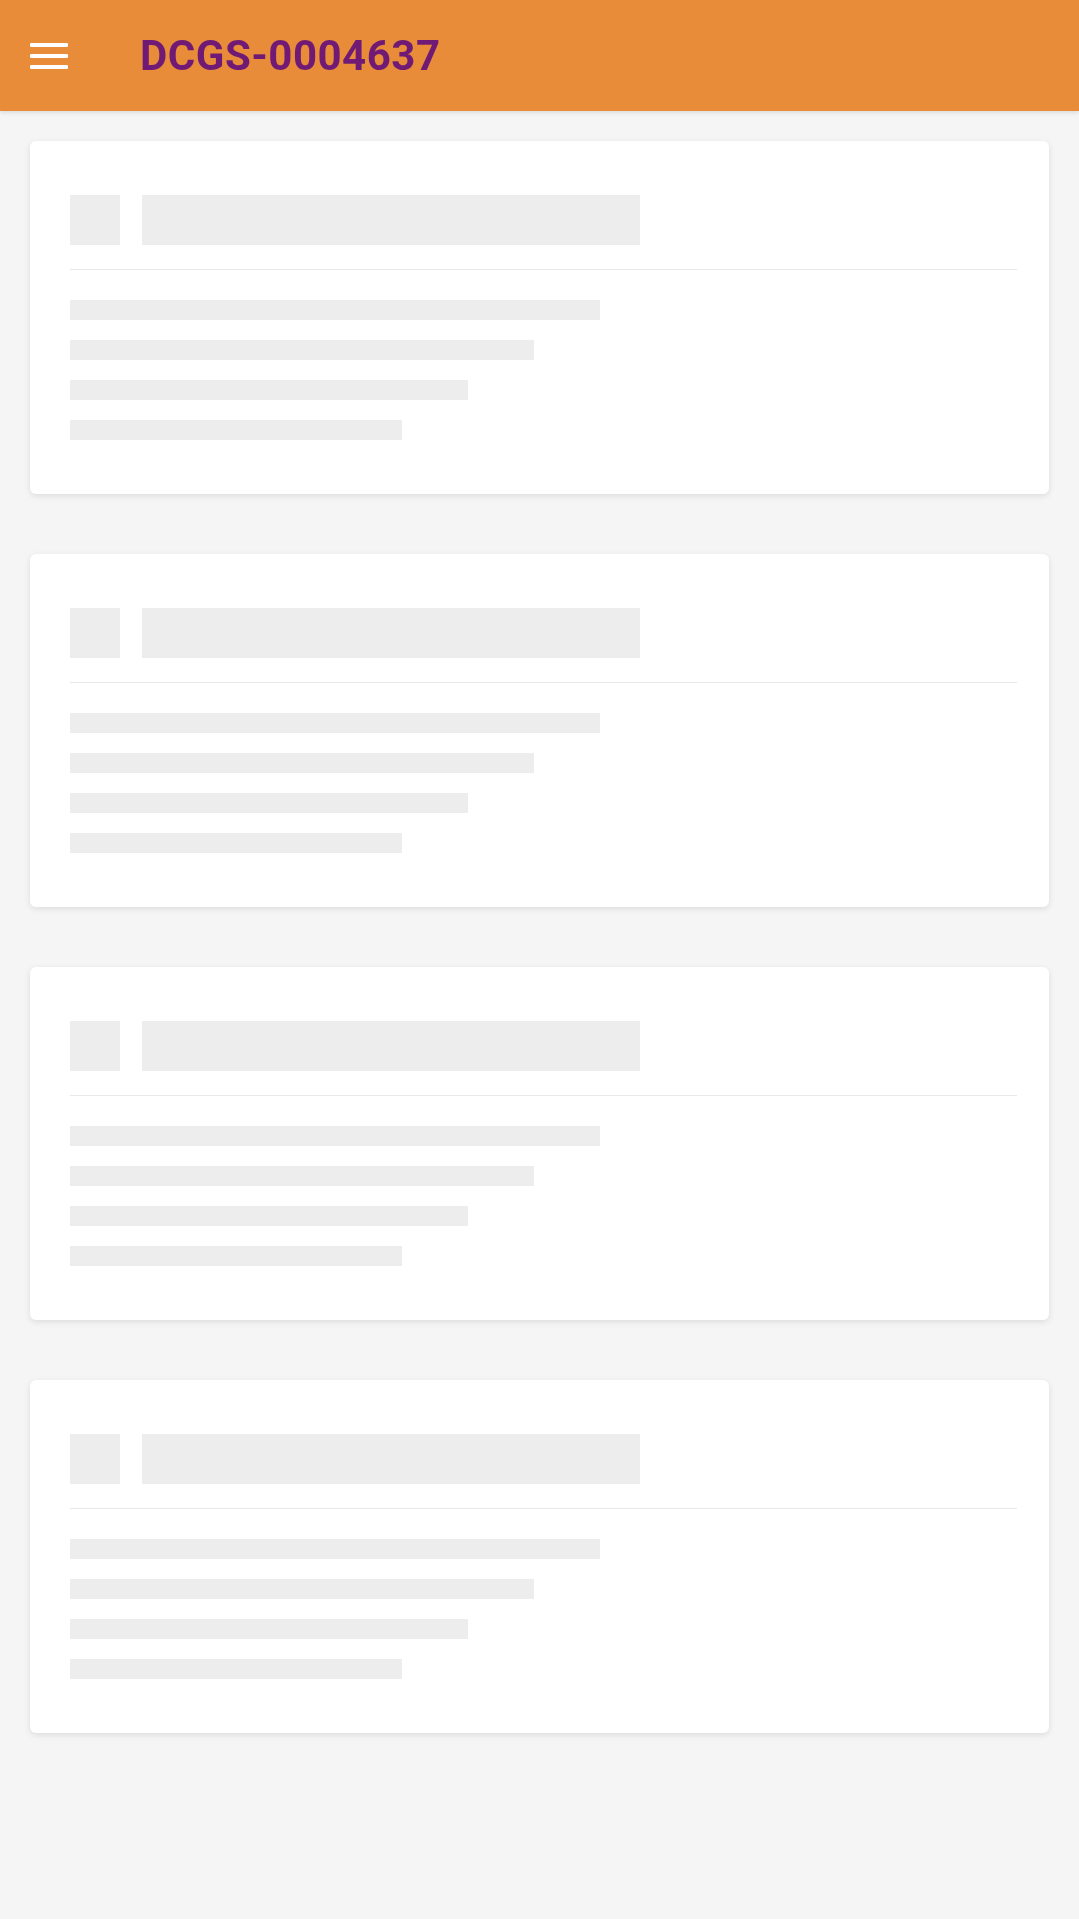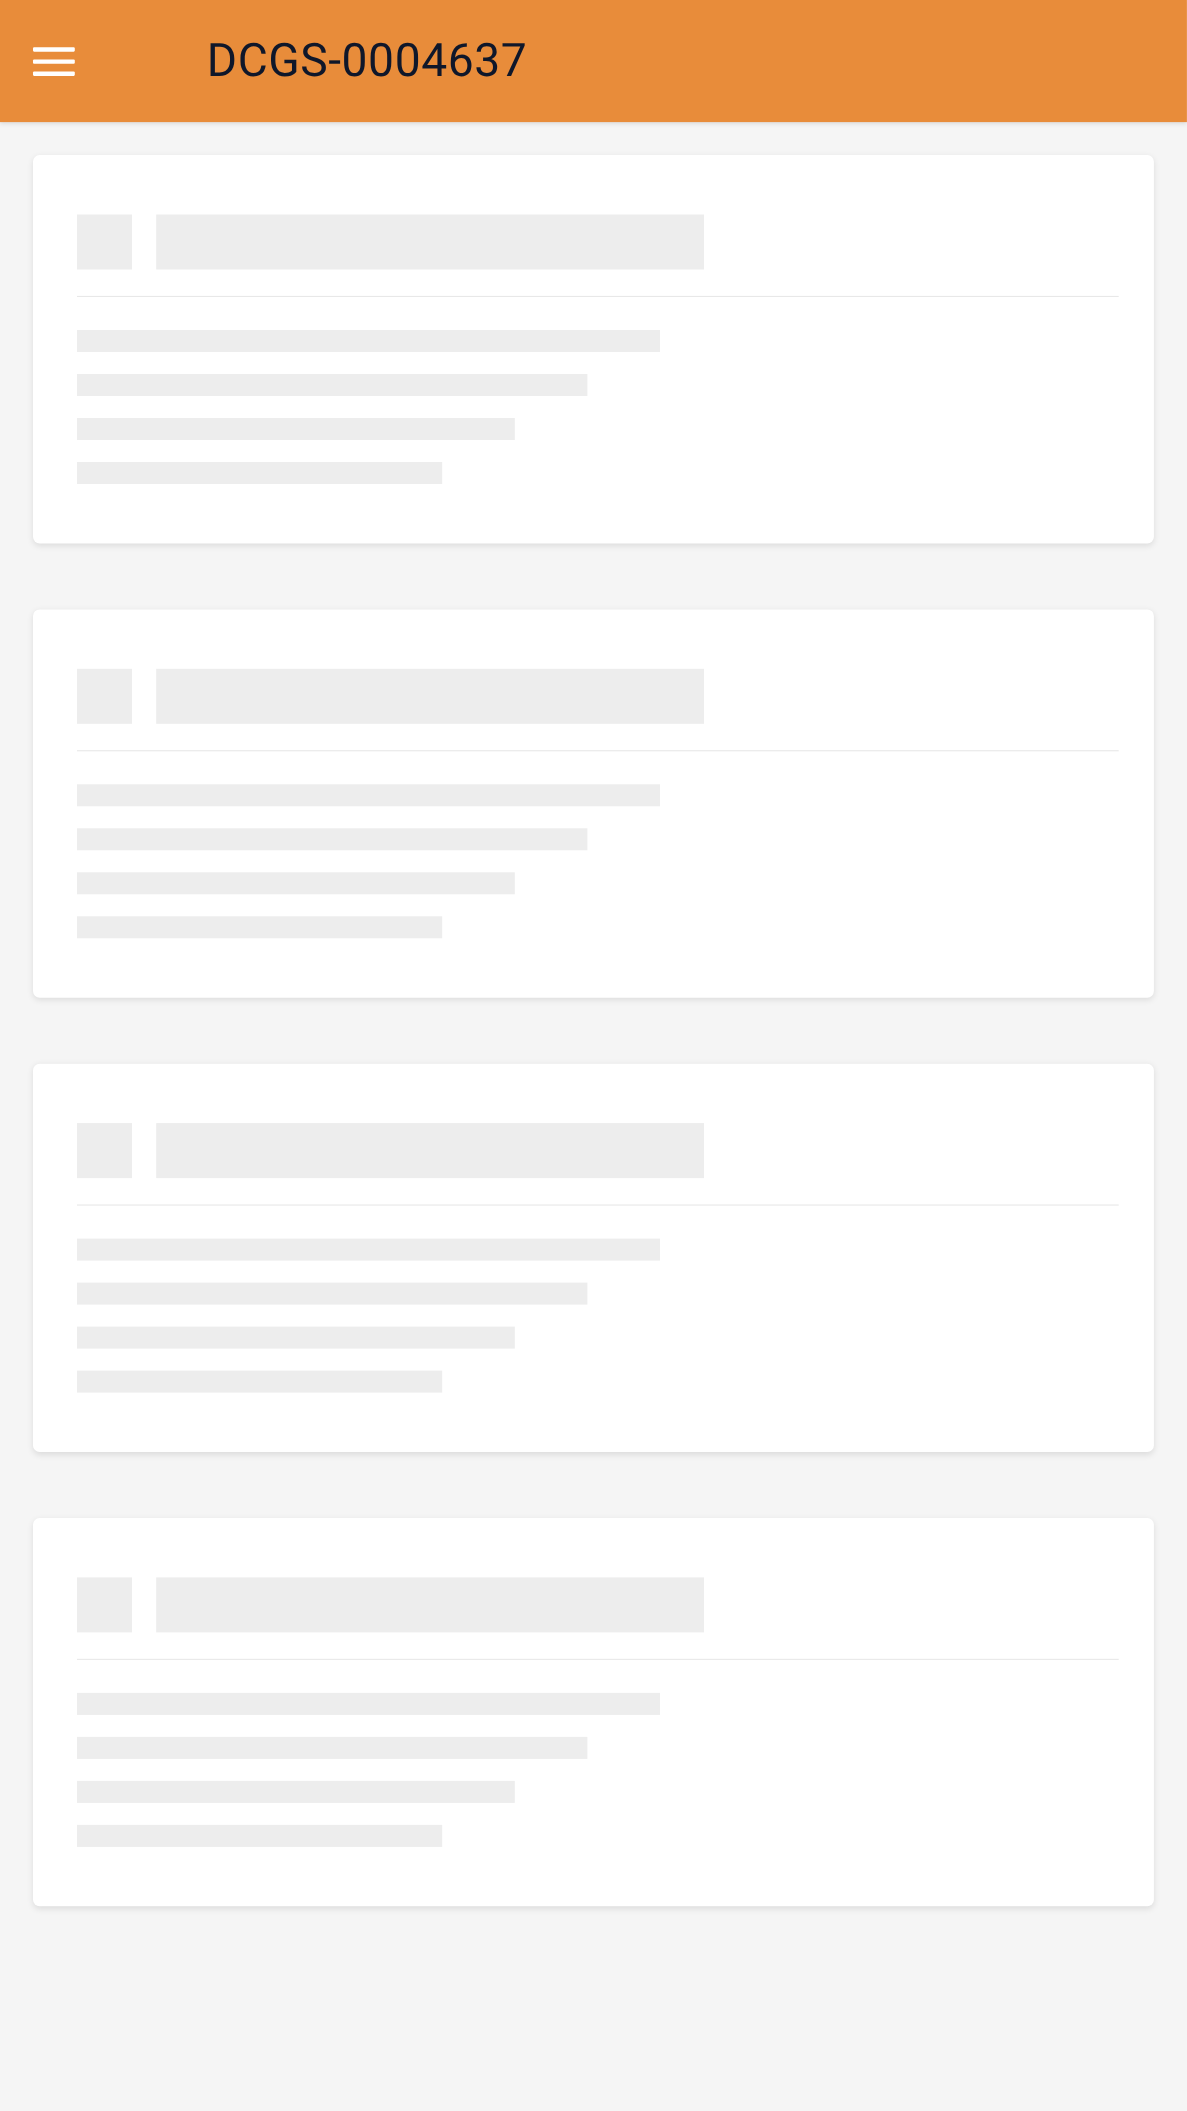--- a/index.html
+++ b/index.html
@@ -38,25 +38,24 @@
     
     .menu-icon span {
       display: block;
       height: 4px;
       width: 38px;
       background-color: #ffffff;
       border-radius: 1px;
     }
     
     .app-title {
-      color: #0f172a;
+      color: #701a75;
       font-size: 42px;
-      font-weight: 400;
+      font-weight: 700;
       letter-spacing: 0.5px;
-      margin-left: 48px;
     }
     
     .content {
       padding: 30px;
     }
     
     .card {
       background-color: #ffffff;
       border-radius: 6px;
       box-shadow: 0 2px 6px rgba(0,0,0,0.1);

